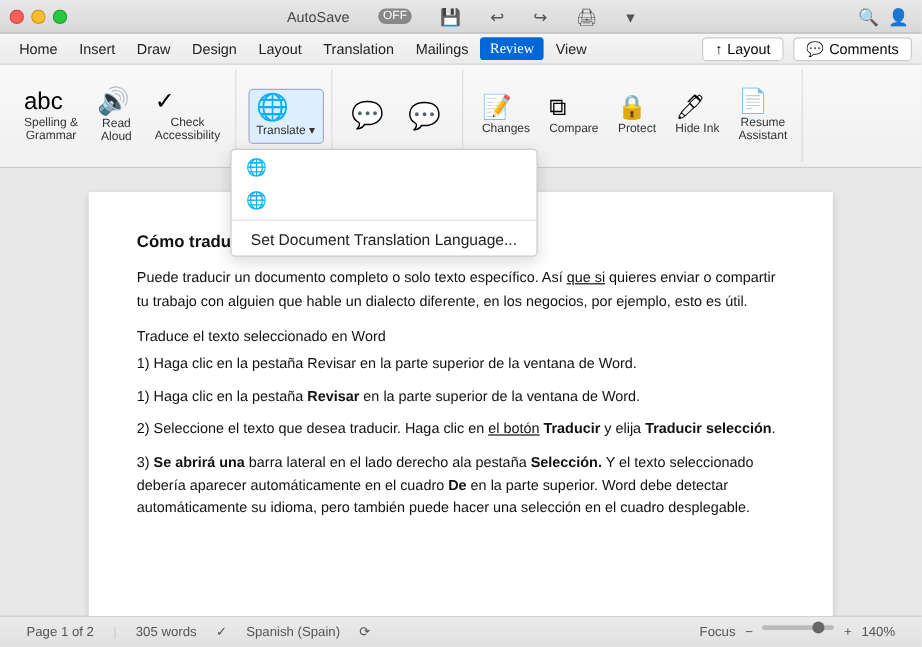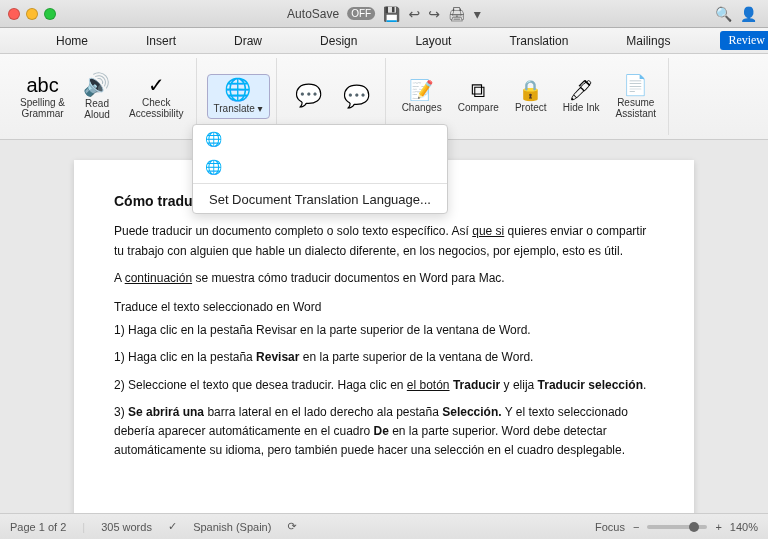--- a/index.html
+++ b/index.html
@@ -13,42 +13,41 @@
       align-items: center;
       padding: 0 8px;
       border-bottom: 1px solid #b0b0b0;
       position: relative;
     }
     .titlebar-buttons { display: flex; gap: 6px; align-items: center; }
     .tb-btn { width: 12px; height: 12px; border-radius: 50%; border: 1px solid rgba(0,0,0,0.2); }
     .tb-close { background: #ff5f57; }
     .tb-min { background: #febc2e; }
     .tb-max { background: #28c840; }
-    .titlebar-center { position: absolute; left: 50%; transform: translateX(-50%); display: flex; align-items: center; gap: 8px; font-size: 12px; color: #444; }
+    .titlebar-center { position: absolute; left: 50%; transform: translateX(-50%); display: flex; align-items: center; gap: 24px; font-size: 12px; color: #444; }
     .autosave-toggle { background: #888; border-radius: 8px; padding: 1px 4px; color: white; font-size: 10px; }
     .titlebar-right { position: absolute; right: 10px; display: flex; gap: 8px; align-items: center; }
     .titlebar-right-icon { font-size: 14px; color: #555; }
 
     
     .menubar {
       height: 26px;
       background: linear-gradient(180deg, #f5f5f5 0%, #ebebeb 100%);
       display: flex;
       align-items: center;
       padding: 0 8px;
       border-bottom: 1px solid #ccc;
       gap: 2px;
     }
     .menu-item {
       padding: 2px 8px;
       font-size: 12px;
       color: #222;
       border-radius: 3px;
       cursor: pointer;
-      margin-left: 40px;
     }
     .menu-item:hover, .menu-item.active { background: #0068d6; color: white; }
     .menu-item.active { background: #0068d6; color: white; font-weight: 500; font-family: Liberation Serif, serif; }
     .menubar-right { margin-left: auto; display: flex; gap: 8px; align-items: center; }
     .share-btn { background: #fff; border: 1px solid #ccc; border-radius: 4px; padding: 2px 10px; font-size: 12px; cursor: pointer; display: flex; align-items: center; gap: 4px; }
     .comments-btn { background: #fff; border: 1px solid #ccc; border-radius: 4px; padding: 2px 10px; font-size: 12px; cursor: pointer; display: flex; align-items: center; gap: 4px; }
 
     
     .ribbon {
       height: 86px;
@@ -65,21 +64,20 @@
       flex-direction: row;
       align-items: center;
       gap: 4px;
       padding: 0 6px;
       border-right: 1px solid #ddd;
     }
     .ribbon-group:last-child { border-right: none; }
     .ribbon-btn {
       display: flex;
       flex-direction: column;
-      align-items: center;
       justify-content: center;
       gap: 2px;
       padding: 4px 6px;
       border-radius: 4px;
       cursor: pointer;
       min-width: 44px;
     }
     .ribbon-btn .icon { font-size: 22px; line-height: 1; }
     .ribbon-btn .label { font-size: 10px; color: #333; text-align: center; white-space: nowrap; }
     .ribbon-btn-active { background: #ddeeff; border: 1px solid #99bbee; }
@@ -139,26 +137,26 @@
     .doc-underline { text-decoration: underline; }
     .doc-heading { font-weight: 400; margin-top: 10px; margin-bottom: 4px; }
 
     
     .statusbar {
       height: 26px;
       background: linear-gradient(180deg, #ebebeb 0%, #e0e0e0 100%);
       border-top: 1px solid #ccc;
       display: flex;
       align-items: center;
-      padding: 0 10px;
+      padding: 0 22px;
       font-size: 11px;
       color: #555;
       gap: 16px;
     }
-    .statusbar-right { margin-left: auto; display: flex; align-items: center; gap: 8px; }
+    .statusbar-right { margin-left: auto; display: flex; gap: 8px; }
     .zoom-slider { width: 60px; height: 4px; background: #bbb; border-radius: 2px; position: relative; }
     .zoom-thumb { width: 10px; height: 10px; background: #666; border-radius: 50%; position: absolute; top: -3px; right: 8px; }
     .status-sep { color: #ccc; }
   </style>
 </head>
 <body>
 
 <div class="titlebar">
   <div class="titlebar-buttons">
     <div class="tb-btn tb-close"></div>
@@ -268,21 +266,20 @@
     </div>
     <div class="dropdown-divider"></div>
     <div class="dropdown-item-wide">Set Document Translation Language...</div>
   </div>
 </div>
 
 <div class="doc-area">
   <div class="doc-page">
     <div class="doc-title">Cómo traducir documentos en Word para Mac</div>
     <p class="doc-para">Puede traducir un documento completo o solo texto específico. Así <span class="doc-underline">que si</span> quieres enviar o compartir tu trabajo con alguien que hable un dialecto diferente, en los negocios, por ejemplo, esto es útil.</p>
-    <p class="doc-para">A <span class="doc-underline">continuación</span> se muestra cómo traducir documentos en Word para Mac.</p>
     <p class="doc-heading">Traduce el texto seleccionado en Word</p>
     <p class="doc-para">1) Haga clic en la pestaña Revisar en la parte superior de la ventana de Word.</p>
     <p class="doc-para"><span>1) Haga clic en la pestaña <strong>Revisar</strong> en la parte superior de la ventana de Word.</span></p>
     <p class="doc-para"><span>2) Seleccione el texto que desea traducir. Haga clic en <span class="doc-underline">el botón</span> <strong>Traducir</strong> y elija <strong>Traducir selección</strong>.</span></p>
     <p class="doc-para">3) <strong>Se abrirá una</strong> barra lateral en el lado derecho ala pestaña <strong>Selección.</strong>  Y el  texto seleccionado debería aparecer automáticamente en el cuadro <strong>De</strong> en la parte superior. Word debe detectar automáticamente su idioma, pero también puede hacer una selección en el cuadro desplegable.</p>
 
   </div>
 </div>
 
 <div class="statusbar">

